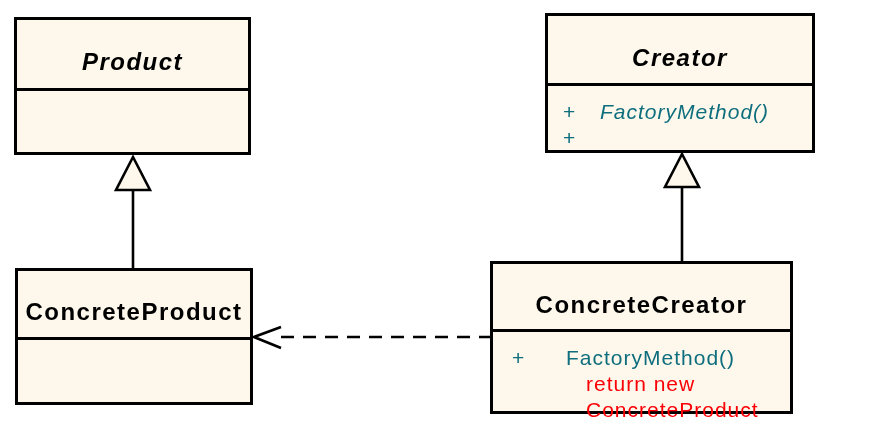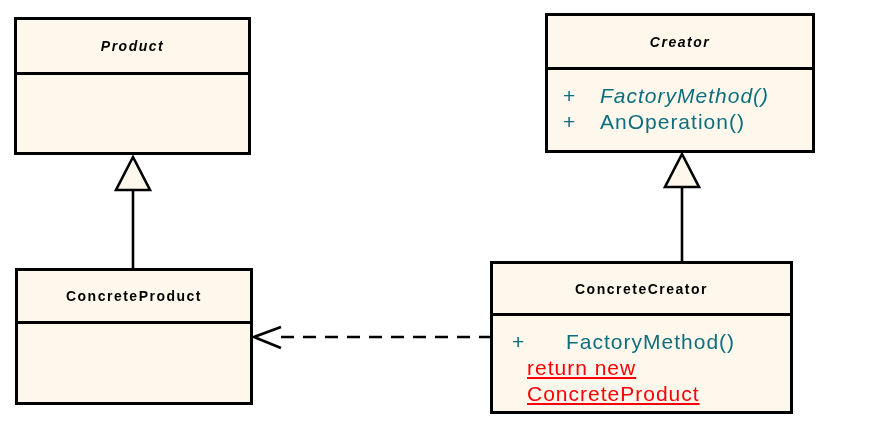--- a/index.html
+++ b/index.html
@@ -34,44 +34,44 @@
     background: var(--box-fill, #FDF8EB);
     border: 3px solid var(--border, #000);
   }
   .class-title {
     box-sizing: border-box;
     border-bottom: 3px solid var(--border, #000);
     display: flex;
     align-items: center;
     justify-content: center;
     font-weight: bold;
-    font-size: 14px;
+    font-size: 24px;
     letter-spacing: 1.5px;
     color: var(--title-text, #000);
+    margin-top: 16px;
   }
   .abstract .class-title { font-style: italic; }
 
   .class-body { padding-top: 13px; }
 
   .member {
     display: flex;
     align-items: center;
     height: 26px;
     font-size: 21px;
     letter-spacing: 1px;
     white-space: nowrap;
   }
   .member.op-row { color: var(--operation-text, #0E6E7E); }
   .member .vis { flex: none; width: 37px; padding-left: 15px; }
   .wide-gap .member .vis { width: 54px; padding-left: 19px; }
   .member .op.italic { font-style: italic; }
   .member.note {
     color: var(--note-text, #FB0006);
-    padding-left: 34px;
-    text-decoration: underline;
+    padding-left: 93px;
   }
 
   #box-product          { left: 14px;  top: 17px;  width: 237px; height: 138px; }
   #box-product .class-title          { height: 55px; }
   #box-creator          { left: 545px; top: 13px;  width: 270px; height: 140px; }
   #box-creator .class-title          { height: 54px; }
   #box-concrete-product { left: 15px;  top: 268px; width: 238px; height: 137px; }
   #box-concrete-product .class-title { height: 53px; }
   #box-concrete-creator { left: 490px; top: 261px; width: 303px; height: 153px; }
   #box-concrete-creator .class-title { height: 52px; }
@@ -116,21 +116,20 @@
 
   <div class="class-box abstract" id="box-creator">
     <div class="class-title">Creator</div>
     <div class="class-body">
       <div class="member op-row">
         <span class="vis">+</span>
         <span class="op italic">FactoryMethod()</span>
       </div>
       <div class="member op-row">
         <span class="vis">+</span>
-        <span class="op">AnOperation()</span>
       </div>
     </div>
   </div>
 
   <div class="class-box" id="box-concrete-product">
     <div class="class-title">ConcreteProduct</div>
     <div class="class-body"></div>
   </div>
 
   <div class="class-box wide-gap" id="box-concrete-creator">

